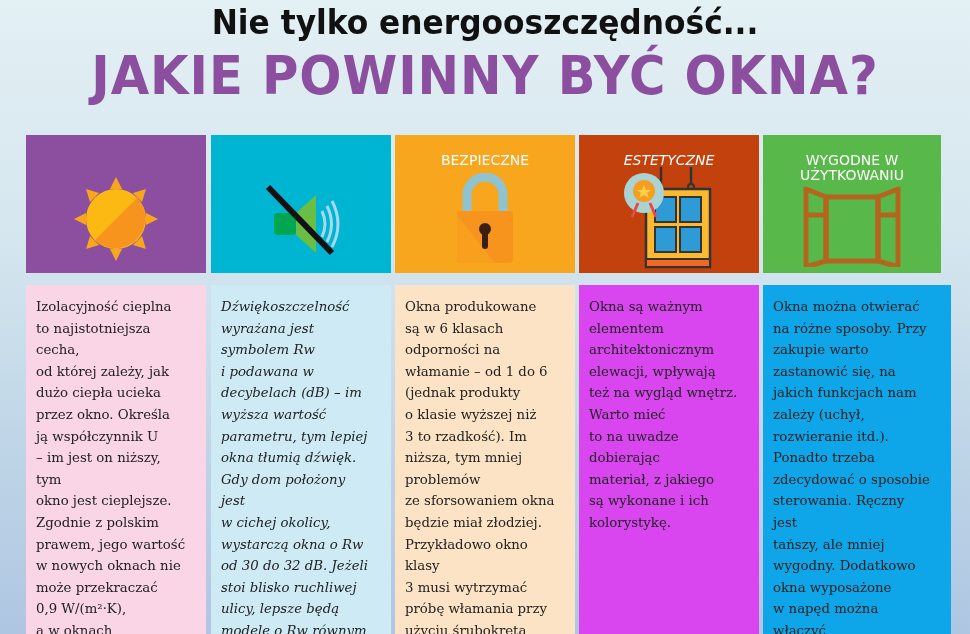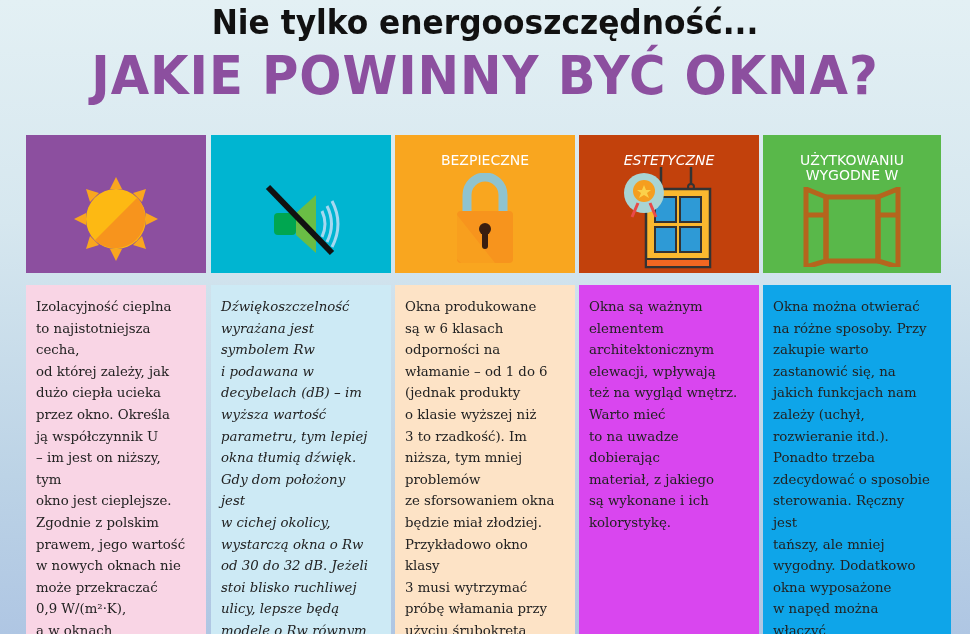--- a/index.html
+++ b/index.html
@@ -171,22 +171,22 @@
 Warto mieć
 to na uwadze dobierając
 materiał, z jakiego
 są wykonane i ich
 kolorystykę.</div>
 </div>
 
 <div class="col" style="left:763px; width:178px;">
   <div class="head" style="background:#59b84a;">
     <div class="head-label" style="top:18px; line-height:15px;">
+      <div>WYGODNE W</div>
       <div>UŻYTKOWANIU</div>
-      <div>WYGODNE W</div>
     </div>
     <div class="icon" style="top:52px;">
       <svg width="100" height="80" viewBox="0 0 100 80">
         <g fill="none" stroke="#b5651d" stroke-width="5">
           <rect x="24" y="10" width="52" height="64"></rect>
           <polygon points="24,10 4,2 4,80 24,74"></polygon>
           <polygon points="76,10 96,2 96,80 76,74"></polygon>
           <line x1="4" y1="28" x2="24" y2="28"></line>
           <line x1="76" y1="28" x2="96" y2="28"></line>
         </g>

